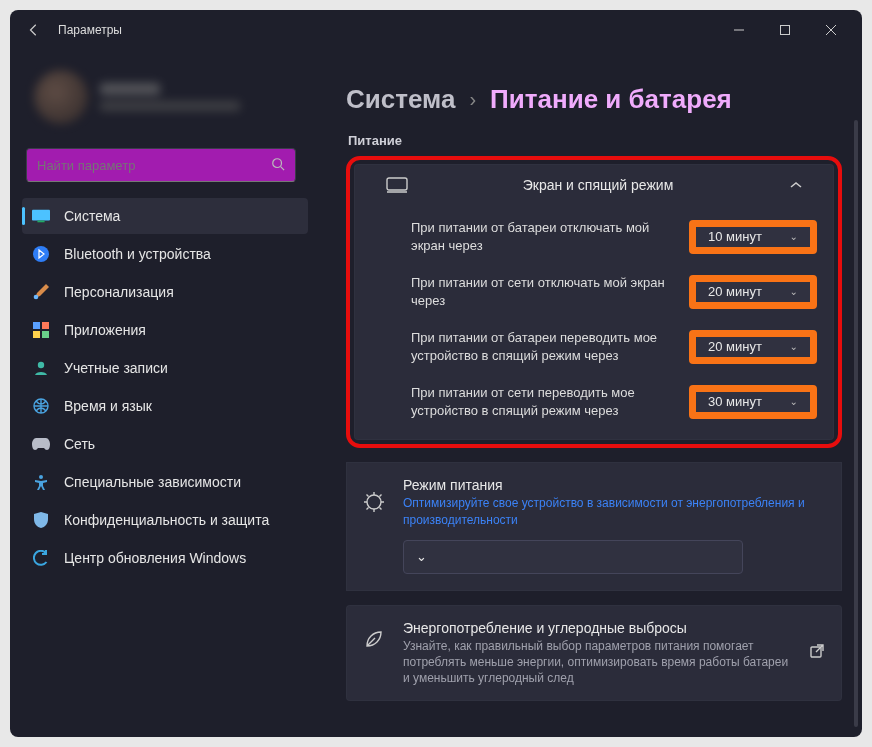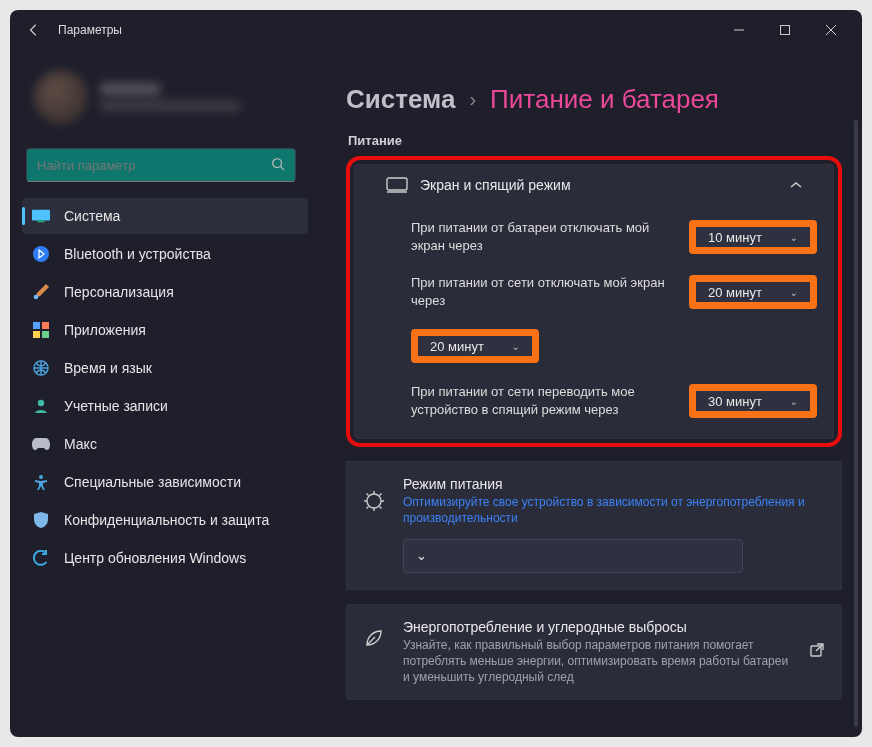--- a/index.html
+++ b/index.html
@@ -22,21 +22,21 @@
   .winbtn svg { width: 12px; height: 12px; }
   .body { flex: 1; display: flex; overflow: hidden; }
   .sidebar {
     width: 310px; padding: 0 12px 0 12px; display: flex; flex-direction: column;
   }
   .profile { display:flex; align-items:center; gap:12px; padding: 20px 12px 20px 12px; filter: blur(5px); opacity:.6;}
   .avatar { width:54px; height:54px; border-radius:50%; background: radial-gradient(circle at 40% 40%, #8a6b56, #3a2e28); }
   .profile .lines .l1 { width:60px; height:12px; background:#777; border-radius:3px; margin-bottom:6px;}
   .profile .lines .l2 { width:140px; height:10px; background:#555; border-radius:3px;}
   .search {
-    margin: 4px 12px 12px 4px; height: 34px; background:#0f766e; border:1px solid #3b3c4a;
+    margin: 4px 12px 12px 4px; height: 34px; background:#a21caf; border:1px solid #3b3c4a;
     border-bottom:1px solid #777; border-radius:4px; display:flex; align-items:center; padding:0 10px;
   }
   .search input {
     flex:1; background:transparent; border:none; outline:none; color:#ddd; font-size:13px;
   }
   .search .sicon { color:#bbb; font-size:14px; }
   .nav { display:flex; flex-direction:column; gap:2px; margin-top:4px; }
   .nav-item {
     display:flex; align-items:center; gap:14px; height:36px; padding:0 10px;
     border-radius:4px; cursor:pointer; font-size:14px; color:#e6e6e6;
@@ -45,37 +45,37 @@
   .nav-item.active::before {
     content:""; position:absolute; left:0; top:9px; bottom:9px; width:3px; background:#4cc2ff; border-radius:2px;
   }
   .nav-icon { width:18px; height:18px; display:flex; align-items:center; justify-content:center; }
   .content {
     flex:1; padding: 10px 20px 0 26px; overflow:hidden; position:relative;
   }
   .breadcrumb { display:flex; align-items:center; gap:14px; margin: 24px 0 18px 0; }
   .bc-parent { font-size:26px; font-weight:600; color:#bfbfc9; cursor:pointer;}
   .bc-sep { font-size:20px; color:#888;}
-  .bc-current { font-size:26px; font-weight:400; color:#ec4899;}
+  .bc-current { font-size:26px; font-weight:700; color:#f0abfc;}
   .section-label { font-size:13px; font-weight:600; color:#d0d0d8; margin: 10px 0 8px 2px;}
   .highlight-box {
     border: 4px solid #e70d0d; border-radius: 14px; padding: 4px; margin-bottom: 14px;
   }
   .card {
     background:#2b2c3a; border:1px solid #34354480; border-radius:4px;
   }
   .card-header {
-    display:flex; align-items:center; gap:14px; padding:12px 31px; cursor:pointer;
+    display:flex; align-items:center; gap:14px; padding:12px 31px; cursor:pointer;text-align:center;
   }
   .card-header .h-icon { width:20px; height:16px; color:#ccc; }
   .card-header .h-title { font-size:14px; flex:1; }
   .card-header .chev { color:#ccc; font-size:12px; }
   .card-body { padding: 4px 16px 10px 56px; }
   .row {
-    display:flex; align-items:flex-end; gap:0; padding: 10px 0;
+    display:flex; align-items:center; gap:0; padding: 10px 0;
   }
   .row .label { flex:1; font-size:13px; color:#ddd; line-height:1.35; padding-right:6px;}
   .select {
     width:128px; height:34px; background:#35364680; border:7px solid #f97316; border-radius:4px;
     display:flex; align-items:center; justify-content:space-between; padding:0 12px; cursor:pointer; font-size:13px;
   }
   .select .chev { font-size:10px; color:#bbb; }
   .card2 { background:#2b2c3a; border:1px solid #34354480; border-radius:0; padding:14px 16px 16px 16px; display:flex; gap:16px; align-items:flex-start; margin-bottom:14px;}
   .card2 .c-icon { width:24px; height:24px; margin-top:14px; color:#ccc; flex-shrink:0;}
   .card2 .c-body { flex:1; }
@@ -177,43 +177,43 @@
                 <rect x="0" y="0" width="7" height="7" fill="#5aa0ff"></rect>
                 <rect x="9" y="0" width="7" height="7" fill="#ff7a59"></rect>
                 <rect x="0" y="9" width="7" height="7" fill="#ffd24d"></rect>
                 <rect x="9" y="9" width="7" height="7" fill="#6ad08a"></rect>
               </svg>
             </span>
           <span>Приложения</span>
         </div>
         <div class="nav-item">
           <span class="nav-icon">
+              <svg width="16" height="16" viewBox="0 0 16 16" fill="#3fb9a6">
+                <circle cx="8" cy="5" r="3.2"></circle>
+                <path d="M2 15c1-4 11-4 12 0z"></path>
+              </svg>
+            </span>
+          <span>Учетные записи</span>
+        </div>
+        <div class="nav-item">
+          <span class="nav-icon">
               <svg width="16" height="16" viewBox="0 0 16 16" fill="none" stroke="#4aa3e0" stroke-width="1.4">
                 <circle cx="8" cy="8" r="7"></circle>
                 <path d="M8 1v14M1 8h14M3 3c3 4 7 4 10 0M3 13c3-4 7-4 10 0"></path>
               </svg>
             </span>
           <span>Время и язык</span>
         </div>
         <div class="nav-item">
           <span class="nav-icon">
-              <svg width="16" height="16" viewBox="0 0 16 16" fill="#3fb9a6">
-                <circle cx="8" cy="5" r="3.2"></circle>
-                <path d="M2 15c1-4 11-4 12 0z"></path>
-              </svg>
-            </span>
-          <span>Учетные записи</span>
-        </div>
-        <div class="nav-item">
-          <span class="nav-icon">
               <svg width="18" height="12" viewBox="0 0 18 12" fill="#b8bcc8">
                 <path d="M4 0h10c2 0 4 3 4 6s-1 6-3 6c-1.5 0-2-1-3-2H6c-1 1-1.5 2-3 2-2 0-3-3-3-6s2-6 4-6z"></path>
               </svg>
             </span>
-          <span>Макс</span>
+          <span>Сеть</span>
         </div>
         <div class="nav-item">
           <span class="nav-icon">
               <svg width="16" height="16" viewBox="0 0 16 16" fill="#4aa3e0">
                 <circle cx="8" cy="3" r="2"></circle>
                 <path d="M2 6l6 1 6-1v2l-4 1v3l2 4h-2l-2-4-2 4H4l2-4V9L2 8z"></path>
               </svg>
             </span>
           <span>Специальные зависимости</span>
         </div>
@@ -271,20 +271,21 @@
               </div>
             </div>
             <div class="row">
               <div class="label">При питании от сети отключать мой экран через</div>
               <div class="select">
                 <span>20 минут</span>
                 <span class="chev">⌄</span>
               </div>
             </div>
             <div class="row">
+              <div class="label">При питании от батареи переводить мое устройство в спящий режим через</div>
               <div class="select">
                 <span>20 минут</span>
                 <span class="chev">⌄</span>
               </div>
             </div>
             <div class="row">
               <div class="label">При питании от сети переводить мое устройство в спящий режим через</div>
               <div class="select">
                 <span>30 минут</span>
                 <span class="chev">⌄</span>

